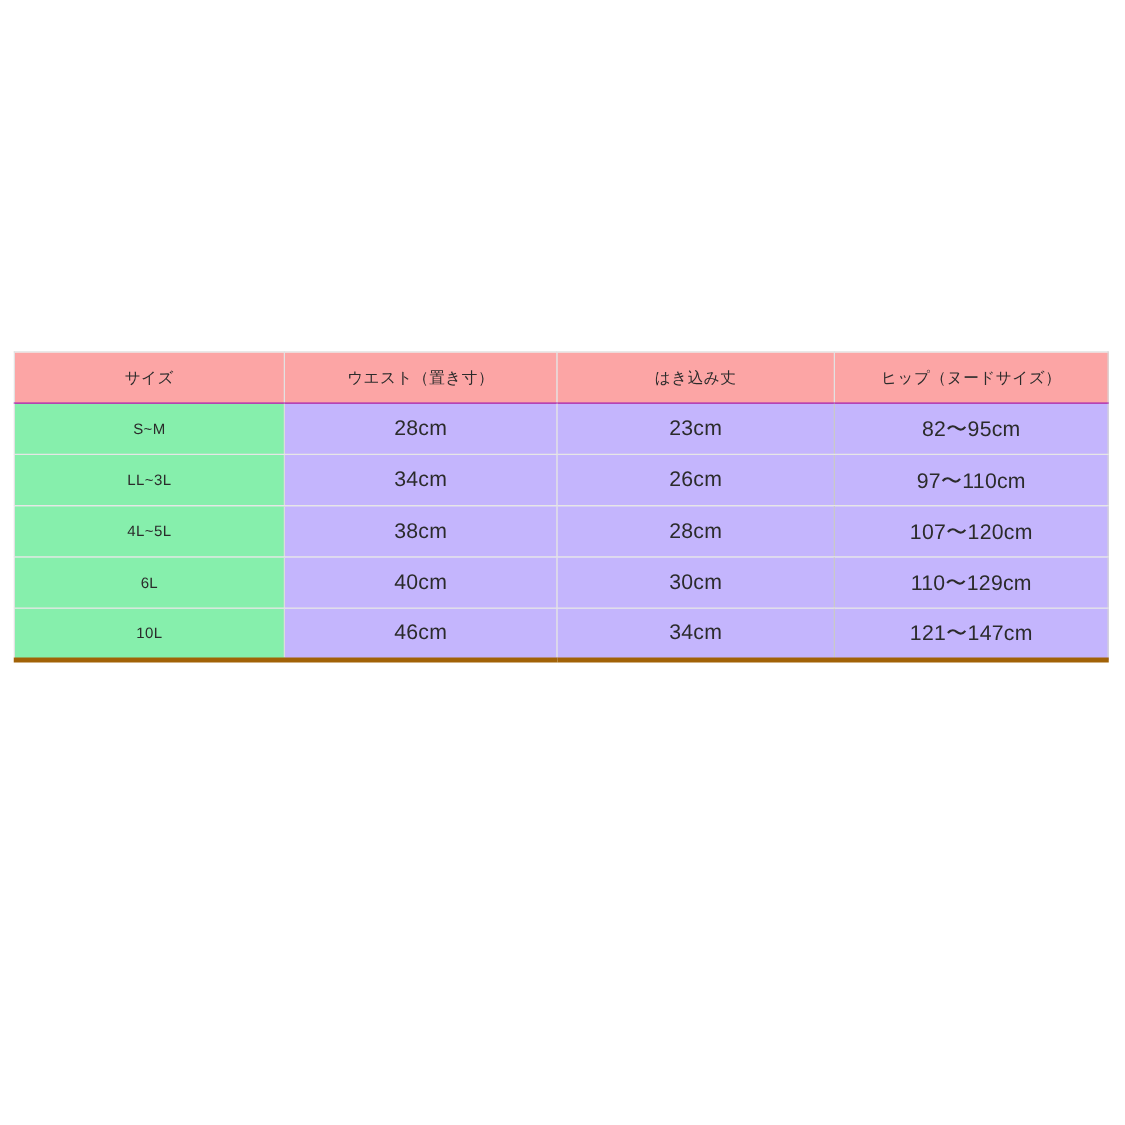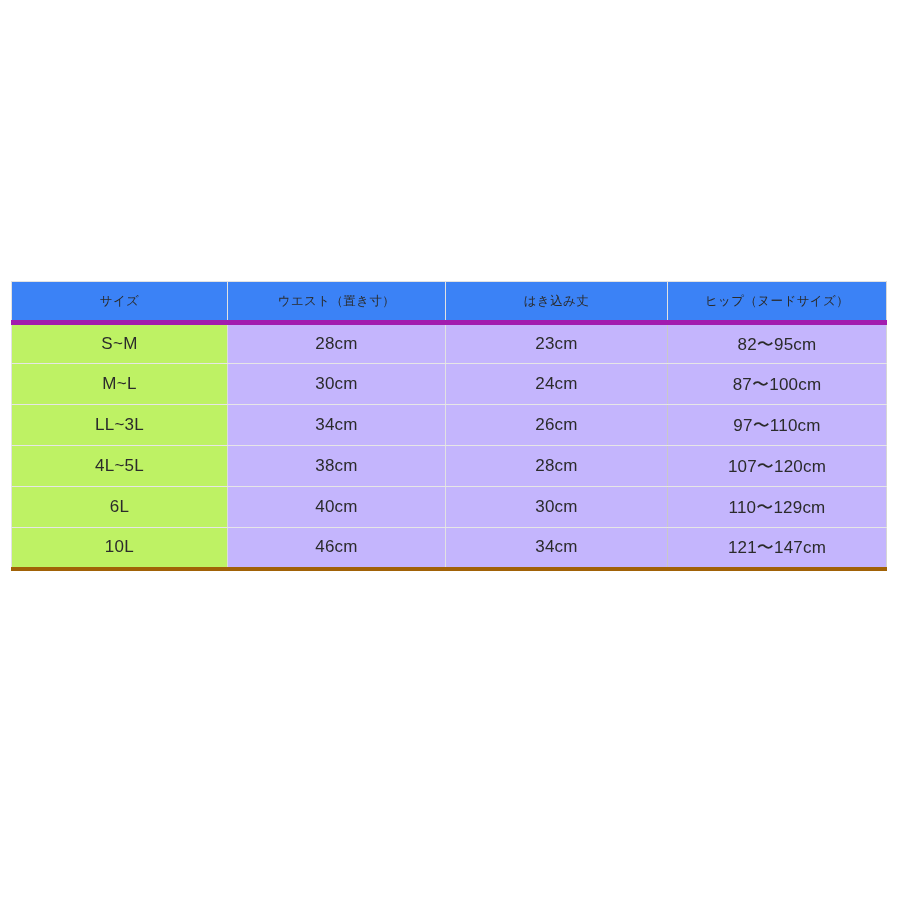--- a/index.html
+++ b/index.html
@@ -50,36 +50,36 @@
     border-right: 1px solid #e2e2e2;
     border-bottom: 1px solid #e6e6e6;
     box-sizing: border-box;
   }
 
   table.size-table tr > *:first-child {
     border-left: 1px solid #e2e2e2;
   }
 
   table.size-table thead th {
-    background: #3b82f6;
+    background: #fca5a5;
     font-size: 12.5px;
     font-weight: 400;
     letter-spacing: 0.4px;
     border-top: 1px solid #e2e2e2;
-    border-bottom: 5px solid #a21caf;
+    border-bottom: 1px solid #a21caf;
     margin-left: 44px;
   }
 
   table.size-table thead th.col-hip {
     border-right: 1px solid #d8d8d8;
   }
 
   table.size-table td.cell-size {
-    background: #bef264;
-    font-size: 17px;
+    background: #86efac;
+    font-size: 12px;
     letter-spacing: 0.3px;
     border-right: 1px solid #dcdcdc;
   }
 
   table.size-table td.cell-value {
     background: #c4b5fd;
     font-size: 17px;
     letter-spacing: 0.2px;
   }
 
@@ -118,26 +118,20 @@
         </tr>
       </thead>
       <tbody>
         <tr>
           <td class="cell-size col-size">S~M</td>
           <td class="cell-value col-waist">28cm</td>
           <td class="cell-value col-rise">23cm</td>
           <td class="cell-value col-hip">82〜95cm</td>
         </tr>
         <tr>
-          <td class="cell-size col-size">M~L</td>
-          <td class="cell-value col-waist">30cm</td>
-          <td class="cell-value col-rise">24cm</td>
-          <td class="cell-value col-hip">87〜100cm</td>
-        </tr>
-        <tr>
           <td class="cell-size col-size">LL~3L</td>
           <td class="cell-value col-waist">34cm</td>
           <td class="cell-value col-rise">26cm</td>
           <td class="cell-value col-hip">97〜110cm</td>
         </tr>
         <tr>
           <td class="cell-size col-size">4L~5L</td>
           <td class="cell-value col-waist">38cm</td>
           <td class="cell-value col-rise">28cm</td>
           <td class="cell-value col-hip">107〜120cm</td>

